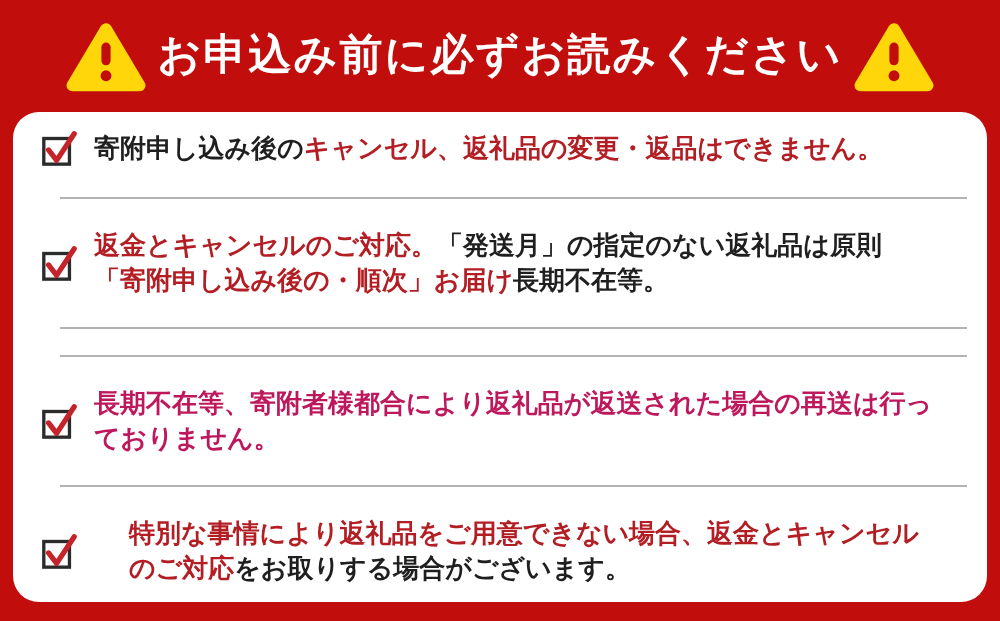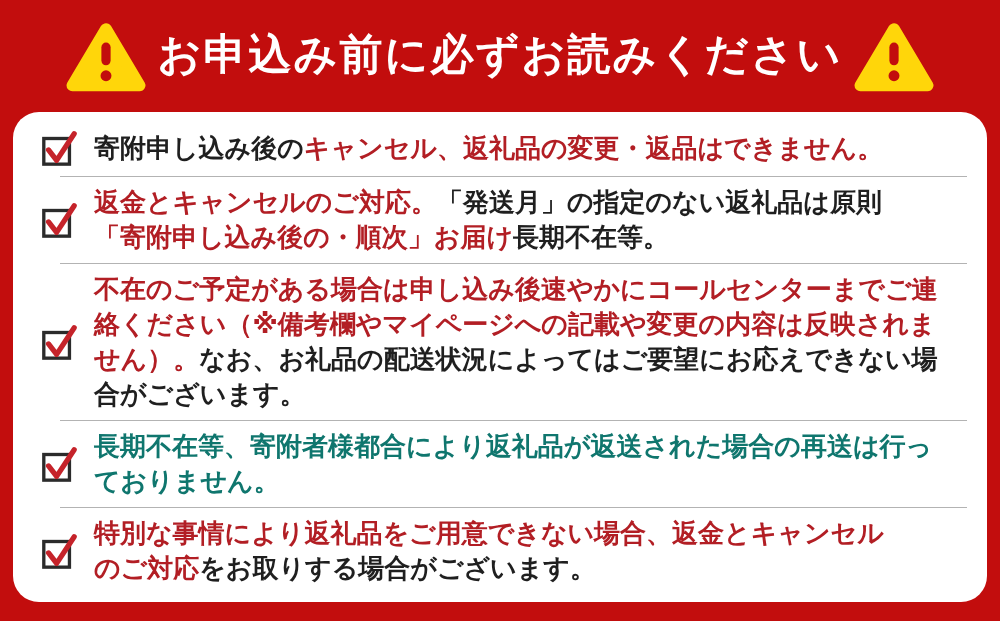--- a/index.html
+++ b/index.html
@@ -57,21 +57,21 @@
   .item-text {
     margin: 0;
     font-size: 26px;
     line-height: 35px;
     font-weight: 700;
     letter-spacing: 0px;
   }
   .w2 { max-width: 812px; }
   .w3 { max-width: 846px; }
   .w4 { max-width: 862px; }
-  .w5 { max-width: 802px; }
+  .w5 { max-width: 802px; margin-left: 35px; }
   .divider {
     border: none;
     height: 2px;
     margin: 2px 0 2px 20px;
   }
 </style>
 </head>
 <body style="background-color: rgb(194, 13, 13);">
 
 <div class="banner">
@@ -107,36 +107,29 @@
     <div class="item">
       <svg class="checkbox" width="38" height="40" viewBox="0 0 40 42" aria-hidden="true">
         <rect x="4" y="11" width="27" height="27" fill="#ffffff" stroke-width="3.5" stroke="#2b2b2b"></rect>
         <path d="M9 23 L17.5 34 L36 6" fill="none" stroke-width="5.5" stroke-linecap="round" stroke-linejoin="round" stroke="#c5232a"></path>
       </svg>
       <p class="item-text w2"><span style="color: rgb(178, 30, 36);">返金とキャンセルのご対応。</span><span style="color: rgb(31, 31, 31);">「発送月」の指定のない返礼品は原則</span><span style="color: rgb(178, 30, 36);">「寄附申し込み後の・順次」お届け</span><span style="color: rgb(31, 31, 31);">長期不在等。</span></p>
     </div>
 
     <hr class="divider" style="background-color: rgb(179, 179, 179);">
 
-    <div class="item">
-      <svg class="checkbox" width="38" height="40" viewBox="0 0 40 42" aria-hidden="true">
-        <rect x="4" y="11" width="27" height="27" fill="#ffffff" stroke-width="3.5" stroke="#2b2b2b"></rect>
-        <path d="M9 23 L17.5 34 L36 6" fill="none" stroke-width="5.5" stroke-linecap="round" stroke-linejoin="round" stroke="#c5232a"></path>
-      </svg>
-      <p class="item-text w3"><span style="color: rgb(178, 30, 36);">不在のご予定がある場合は申し込み後速やかにコールセンターまでご連絡ください（※備考欄やマイページへの記載や変更の内容は反映されません）。</span><span style="color: rgb(31, 31, 31);">なお、お礼品の配送状況によってはご要望にお応えできない場合がございます。</span></p>
-    </div>
 
     <hr class="divider" style="background-color: rgb(179, 179, 179);">
 
     <div class="item">
       <svg class="checkbox" width="38" height="40" viewBox="0 0 40 42" aria-hidden="true">
         <rect x="4" y="11" width="27" height="27" fill="#ffffff" stroke-width="3.5" stroke="#2b2b2b"></rect>
         <path d="M9 23 L17.5 34 L36 6" fill="none" stroke-width="5.5" stroke-linecap="round" stroke-linejoin="round" stroke="#c5232a"></path>
       </svg>
-      <p class="item-text w4"><span style="color: #0f766e; font-family: Liberation Serif, serif;">長期不在等、寄附者様都合により返礼品が返送された場合の再送は行っておりません。</span></p>
+      <p class="item-text w4"><span style="color: #be185d; font-family: Liberation Serif, serif;">長期不在等、寄附者様都合により返礼品が返送された場合の再送は行っておりません。</span></p>
     </div>
 
     <hr class="divider" style="background-color: rgb(179, 179, 179);">
 
     <div class="item">
       <svg class="checkbox" width="38" height="40" viewBox="0 0 40 42" aria-hidden="true">
         <rect x="4" y="11" width="27" height="27" fill="#ffffff" stroke-width="3.5" stroke="#2b2b2b"></rect>
         <path d="M9 23 L17.5 34 L36 6" fill="none" stroke-width="5.5" stroke-linecap="round" stroke-linejoin="round" stroke="#c5232a"></path>
       </svg>
       <p class="item-text w5"><span style="color: rgb(178, 30, 36);">特別な事情により返礼品をご用意できない場合、返金とキャンセルのご対応</span><span style="color: rgb(31, 31, 31);">をお取りする場合がございます。</span></p>

